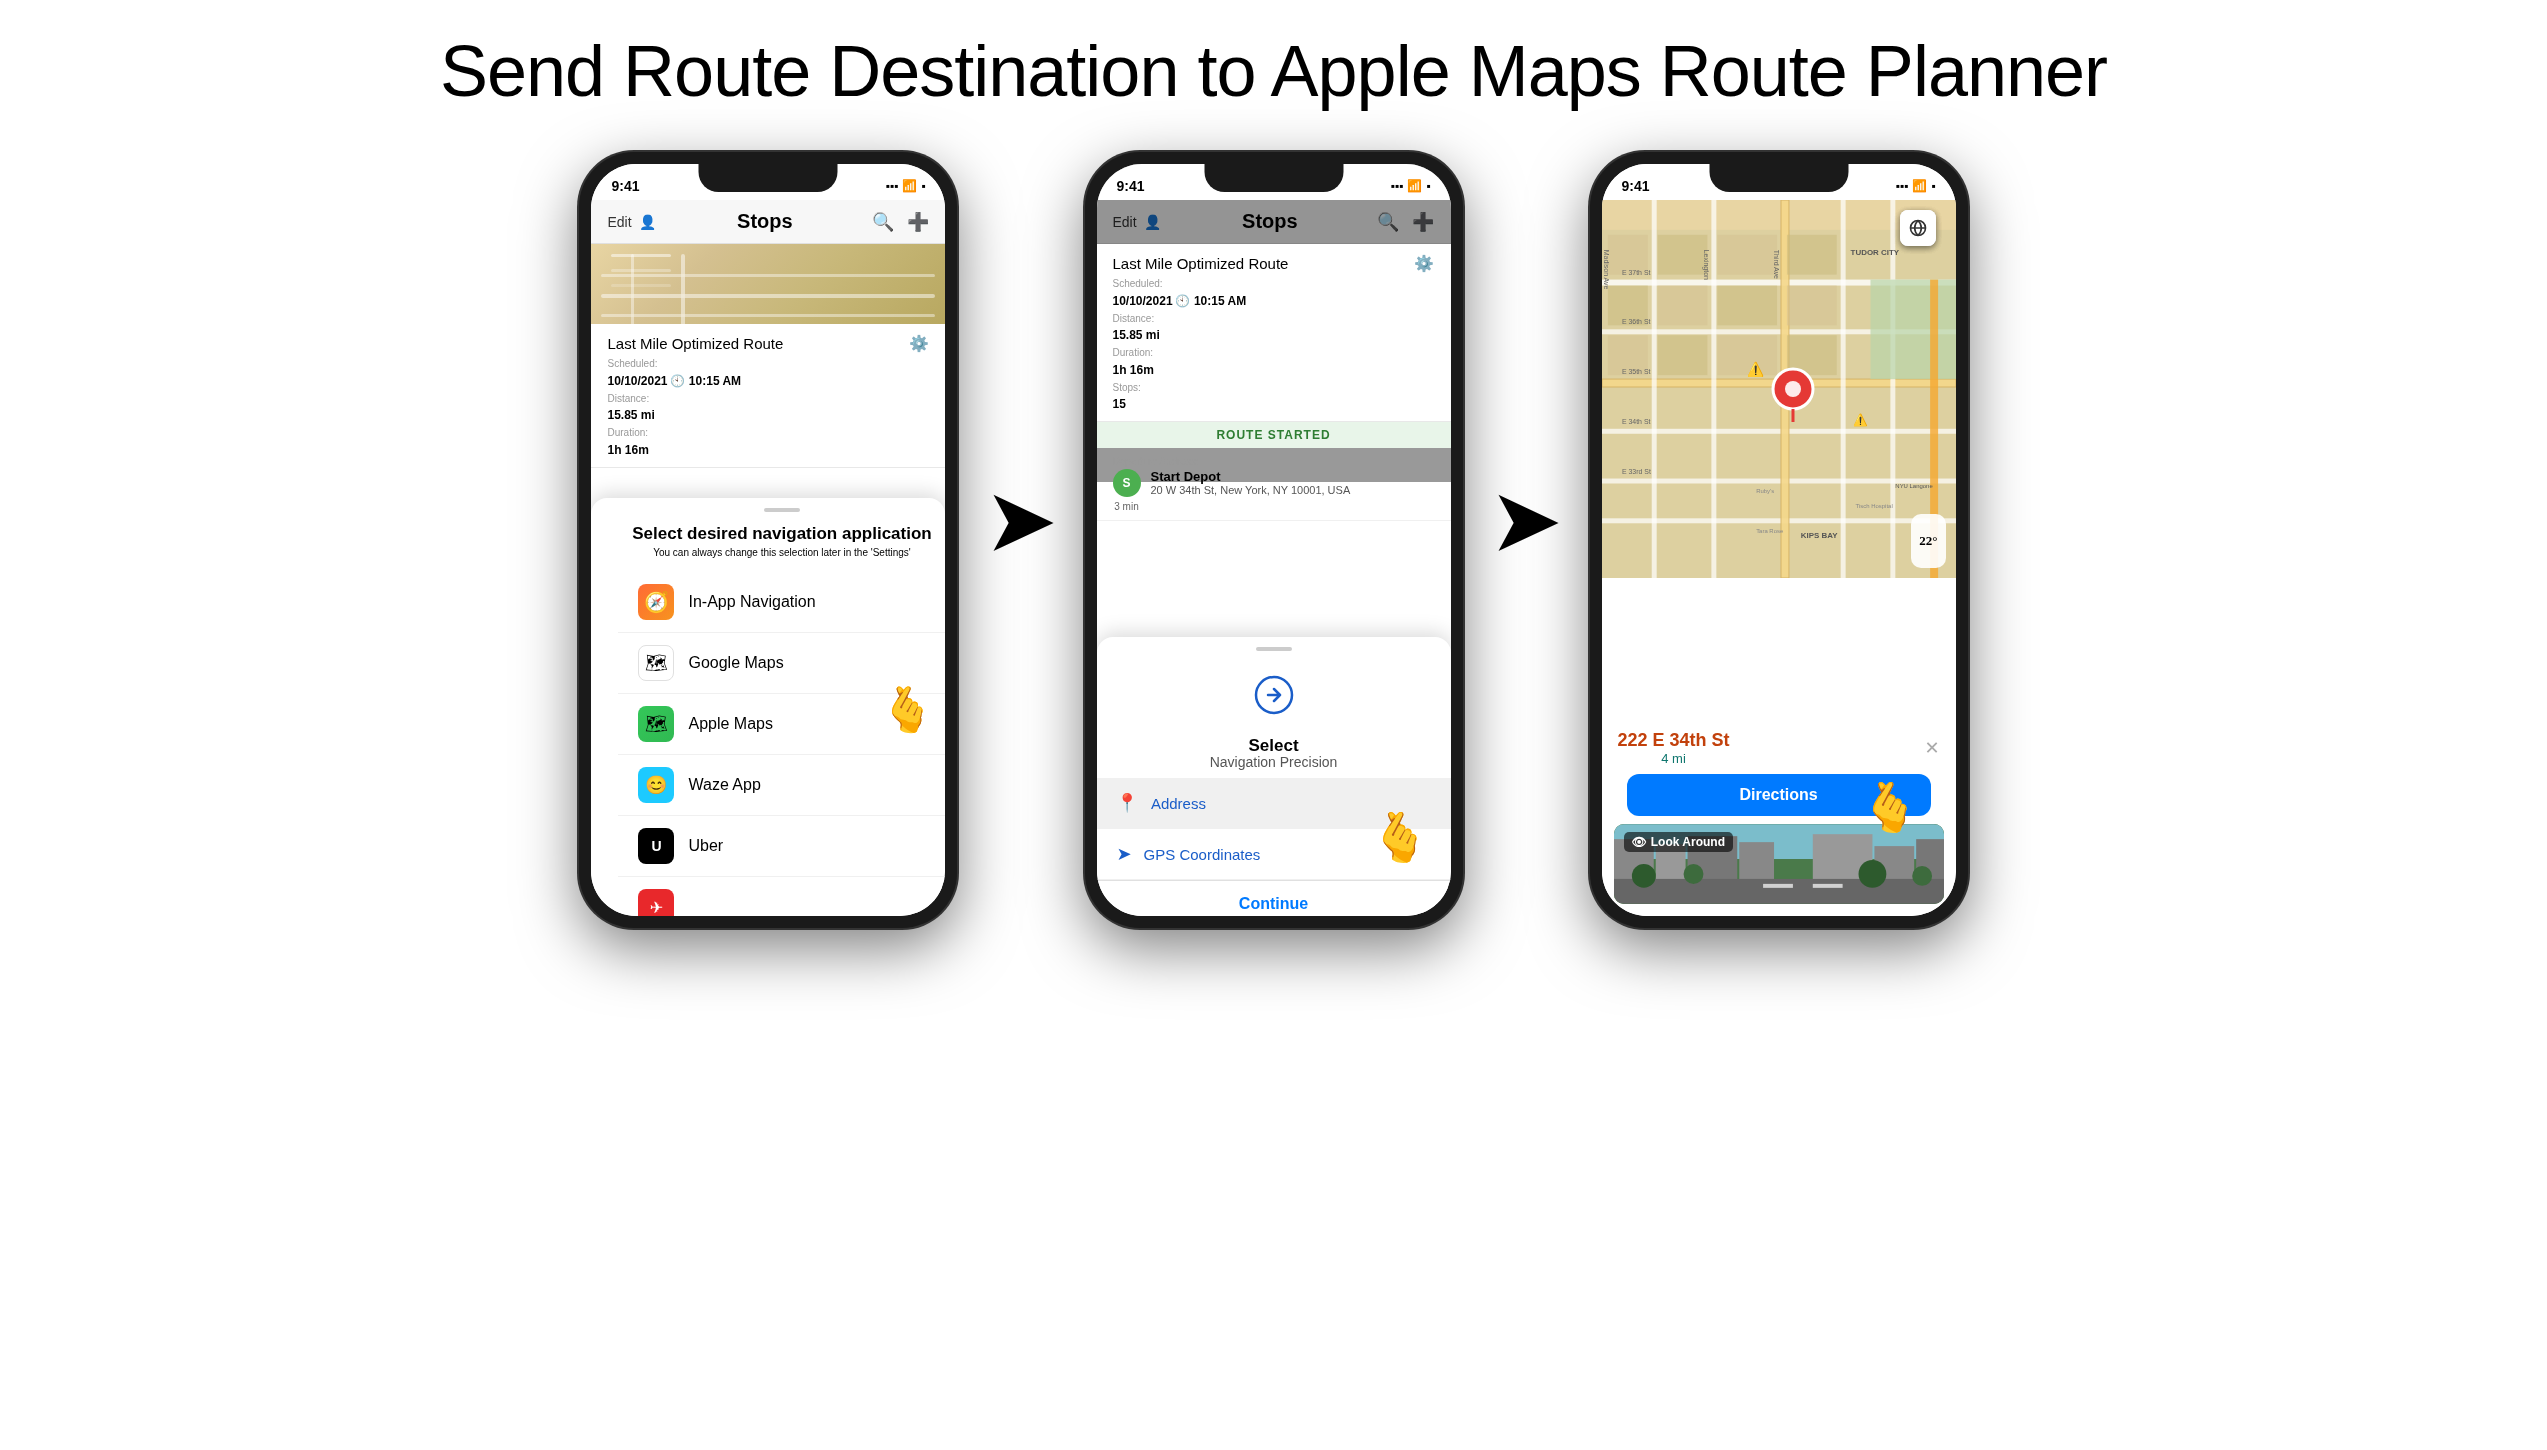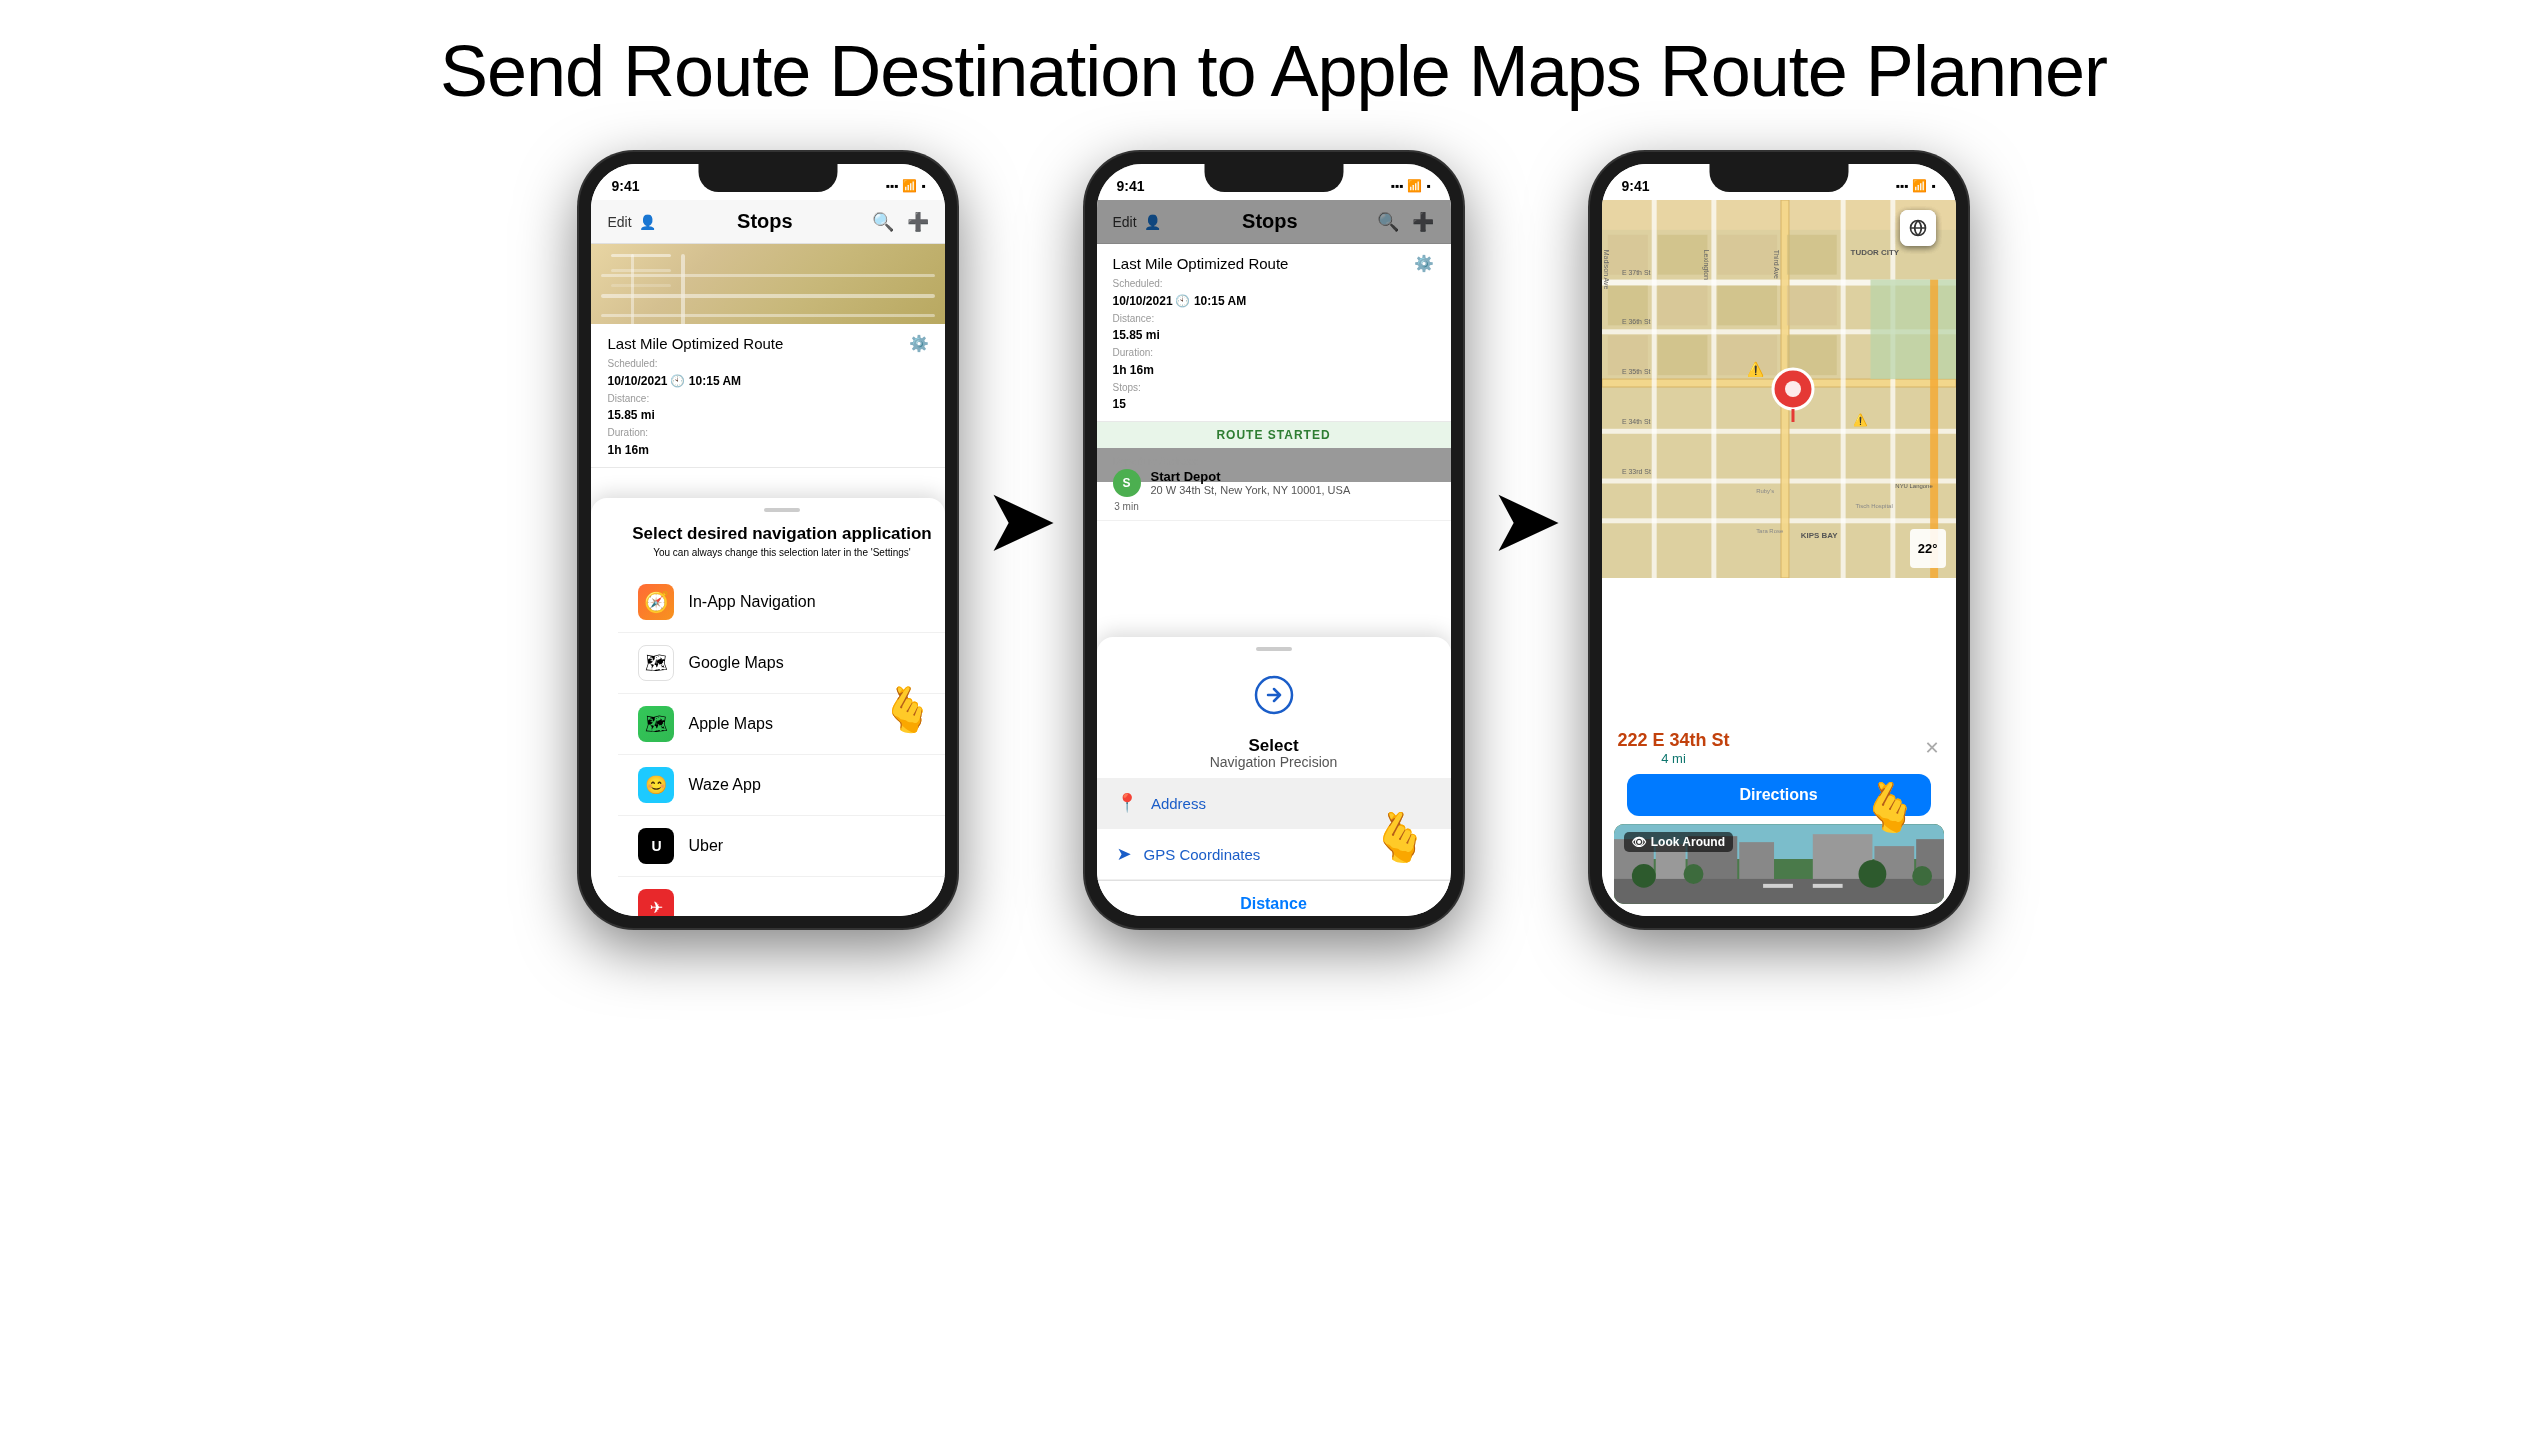--- a/index.html
+++ b/index.html
@@ -282,24 +282,25 @@
       justify-content: center;
       font-size: 16px;
       box-shadow: 0 2px 6px rgba(0,0,0,0.2);
     }
 
     .map-temp {
       position: absolute;
       bottom: 10px;
       right: 10px;
       background: rgba(255,255,255,0.9);
-      border-radius: 4px;
-      padding: 12px 8px;
+      border-radius: 10px;
+      padding: 19px 8px;
       font-size: 13px;
       font-weight: 600;
+      font-family: Liberation Serif, serif;
     }
 
     .apple-maps-bottom {
       background: #fff;
       position: absolute;
       bottom: 0;
       left: 0;
       right: 0;
     }
 
@@ -575,21 +576,21 @@
 
         <div class="precision-option" style="position:relative;">
           <div class="precision-option-left">
             <span class="opt-icon">➤</span>
             <span>GPS Coordinates</span>
           </div>
 
           <div class="hand-cursor" style="right: 20px; top: -20px; font-size:48px;">🫰</div>
         </div>
 
-        <div class="continue-btn">Distance</div>
+        <div class="continue-btn">Continue</div>
       </div>
 
     </div>
   </div>
 
   <div class="arrow">➤</div>
 
   <div class="phone">
     <div class="phone-inner">
       <div class="notch"></div>

